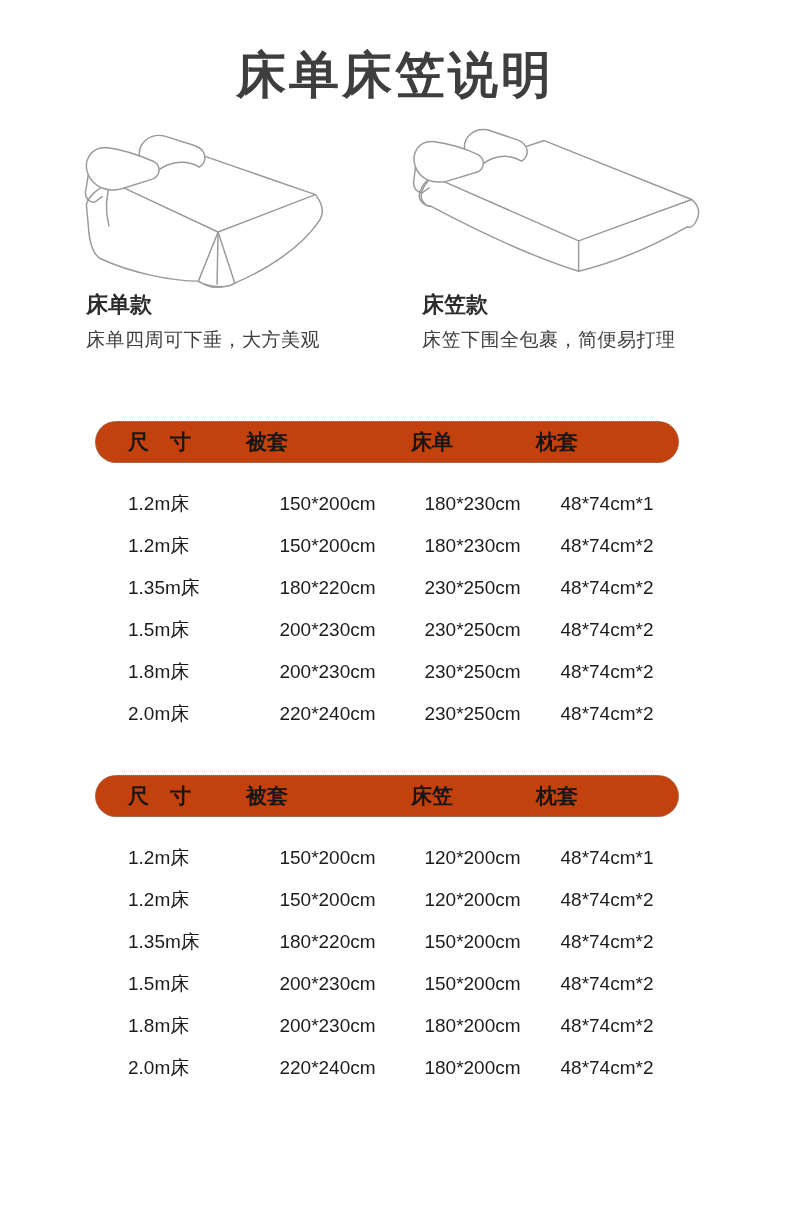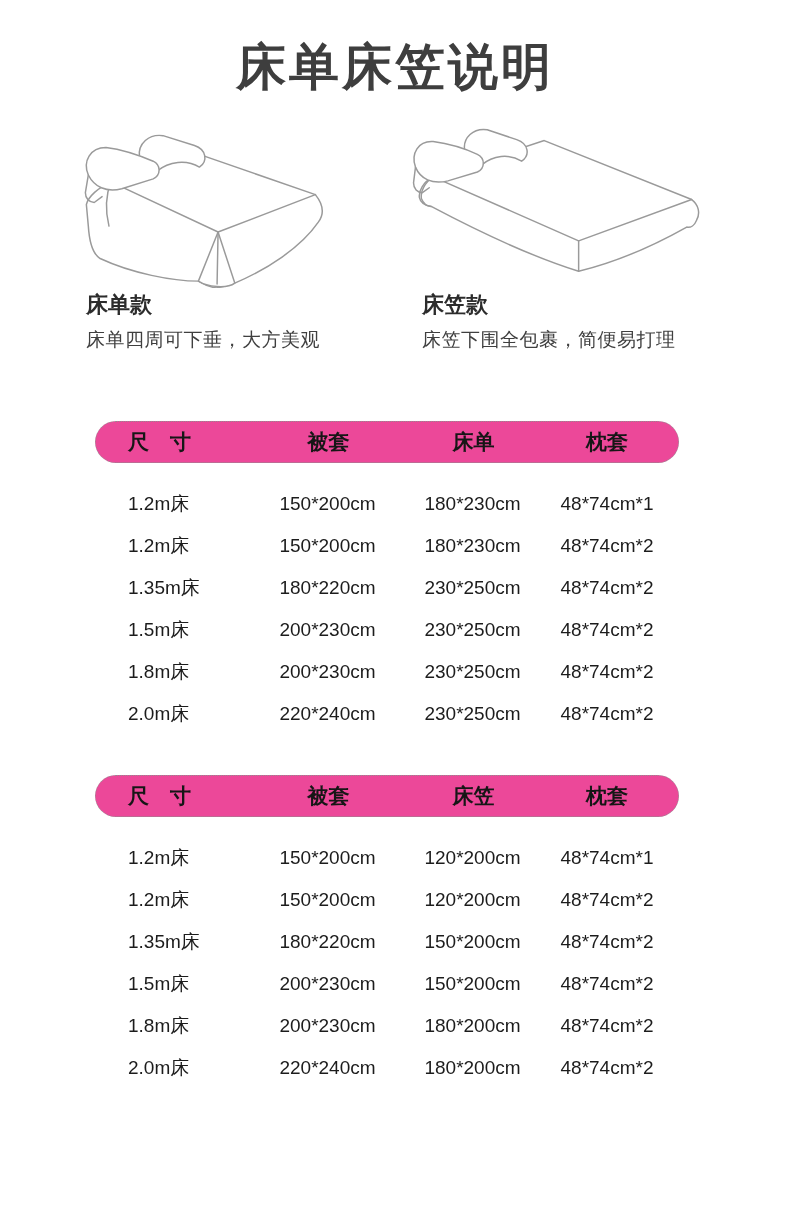--- a/index.html
+++ b/index.html
@@ -2,41 +2,41 @@
 <html><head>
 <meta charset="utf-8">
 <style>
   html,body { margin:0; padding:0; background:#ffffff; }
   #screen {
     position:relative; width:790px; height:1215px; background:#ffffff;
     overflow:hidden; font-family:"Liberation Sans", sans-serif;
     margin:0 auto;
   }
   .page-title {
-    position:absolute; top:34px; left:0; width:100%;
+    position:absolute; top:42px; left:0; width:100%;
     text-align:center; font-size:50px; font-weight:700;
     color:#3e3e3e; letter-spacing:3px;
   }
   .figure { position:absolute; width:312px; top:116px; }
   .fig-left  { left:72px; }
   .fig-right { left:408px; }
   .fig-svg { display:block; width:300px; height:172px; }
   .fig-name { margin:2px 0 0 14px; font-size:22px; font-weight:700; color:#2c2c2c; }
   .fig-desc { margin:7px 0 0 14px; font-size:19px; color:#3f3f3f; letter-spacing:0.5px; }
 
   .size-table { position:absolute; left:95px; width:584px; }
   .t1 { top:421px; }
   .t2 { top:775px; }
   .pill {
     height:42px; box-sizing:border-box;
     border:1px dotted #8f8f8f; border-radius:22px;
     display:grid; grid-template-columns:150px 165px 125px 1fr;
-    align-items:center; background:#ec4899;
-  }
-  .pill span { text-align:center; font-size:21px; font-weight:700; color:#161616; }
+    align-items:center; background:#c2410c;
+  }
+  .pill span { text-align:left; font-size:21px; font-weight:700; color:#161616; }
   .pill .c1 { text-align:left; padding-left:32px; }
   .rows { margin-top:20px; }
   .row {
     height:42px; display:grid;
     grid-template-columns:150px 165px 125px 1fr; align-items:center;
   }
   .row span { text-align:center; font-size:19px; font-weight:400; color:#1c1c1c; }
   .row .c1 { text-align:left; padding-left:33px; }
 
   .bed-line { fill:none; stroke:#9a9a9a; stroke-width:1.5; stroke-linejoin:round; stroke-linecap:round; }

